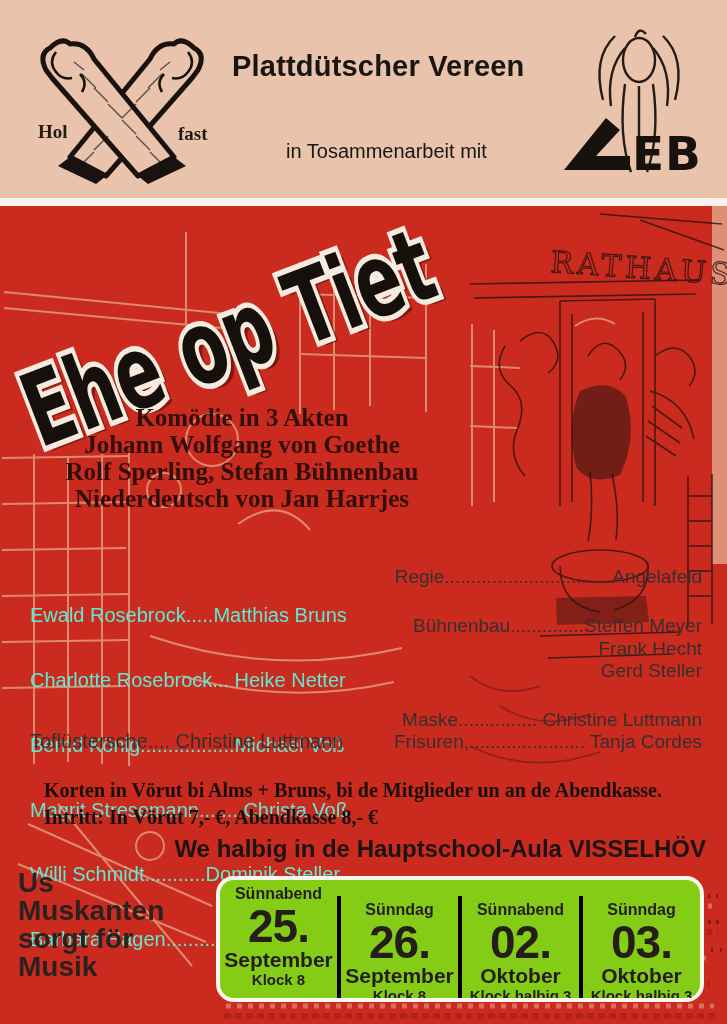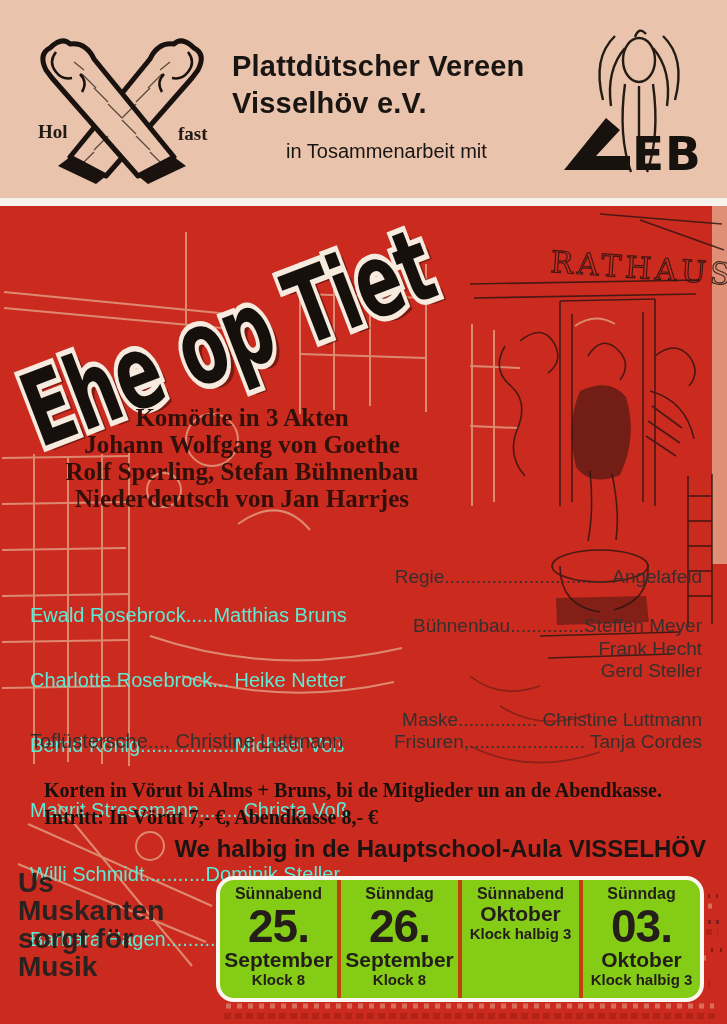--- a/index.html
+++ b/index.html
@@ -39,21 +39,21 @@
   .tickets{left:44px;top:571px;width:660px;font-family:"Liberation Serif",serif;
     font-weight:bold;font-size:20px;line-height:26.5px;color:#17100c;}
   .venue{left:140px;top:629px;width:566px;text-align:right;font-weight:bold;font-size:24px;color:#1b1412;}
   
   .music{left:18px;top:663px;width:196px;text-align:left;font-weight:bold;
     font-size:28px;line-height:28px;color:#2b2220;}
   
   .dates{left:216px;top:670px;width:488px;height:126px;box-sizing:border-box;
     background:#84cc16;border:4px solid #fcf7f0;border-radius:18px;display:flex;}
   .date-cell{flex:1 1 0;text-align:center;color:#241d1a;padding-top:5px;overflow:hidden;}
-  .date-cell + .date-cell{border-left:4px solid #c2410c;}
+  .date-cell + .date-cell{border-left:4px solid #000000;margin-top:16px;}
   .d-day{font-size:16px;font-weight:bold;line-height:18px;}
   .d-num{font-size:46px;font-weight:bold;line-height:46px;letter-spacing:-1px;}
   .d-month{font-size:21px;font-weight:bold;line-height:22px;}
   .d-time{font-size:15px;font-weight:bold;line-height:18px;}
 </style>
 </head>
 <body>
 
 <div id="poster">
 
@@ -92,21 +92,20 @@
       <g fill="#1a120e">
         <path d="M48,143 L84,162 74,170 36,152 Z"></path>
         <path d="M152,143 L116,162 126,170 164,152 Z"></path>
       </g>
       <text class="logo-word" x="16" y="124">Hol</text>
       <text class="logo-word" x="156" y="126">fast</text>
     </svg>
 
     <div class="org-block">
       <div class="org-line">Plattdütscher Vereen</div>
-      <div class="org-line">Visselhöv e.V.</div>
     </div>
 
     <div class="coop-line">in Tosammenarbeit mit</div>
 
     <svg class="logo-leb" width="162" height="158" viewBox="0 0 162 158">
       <g stroke="#241c14" stroke-width="2.4" fill="none">
         <ellipse cx="81" cy="40" rx="16" ry="22"></ellipse>
         <path d="M77,17 q4,-11 11,-3"></path>
         <path d="M45,80 q-11,-42 12,-64"></path>
         <path d="M53,86 q-5,-36 14,-58"></path>
@@ -276,20 +275,21 @@
         <div class="d-time">Klock 8</div>
       </div>
       <div class="date-cell">
         <div class="d-day">Sünndag</div>
         <div class="d-num">26.</div>
         <div class="d-month">September</div>
         <div class="d-time">Klock 8</div>
       </div>
       <div class="date-cell">
         <div class="d-day">Sünnabend</div>
+        <div class="d-num">02.</div>
         <div class="d-month">Oktober</div>
         <div class="d-time">Klock halbig 3</div>
       </div>
       <div class="date-cell">
         <div class="d-day">Sünndag</div>
         <div class="d-num">03.</div>
         <div class="d-month">Oktober</div>
         <div class="d-time">Klock halbig 3</div>
       </div>
     </div>

